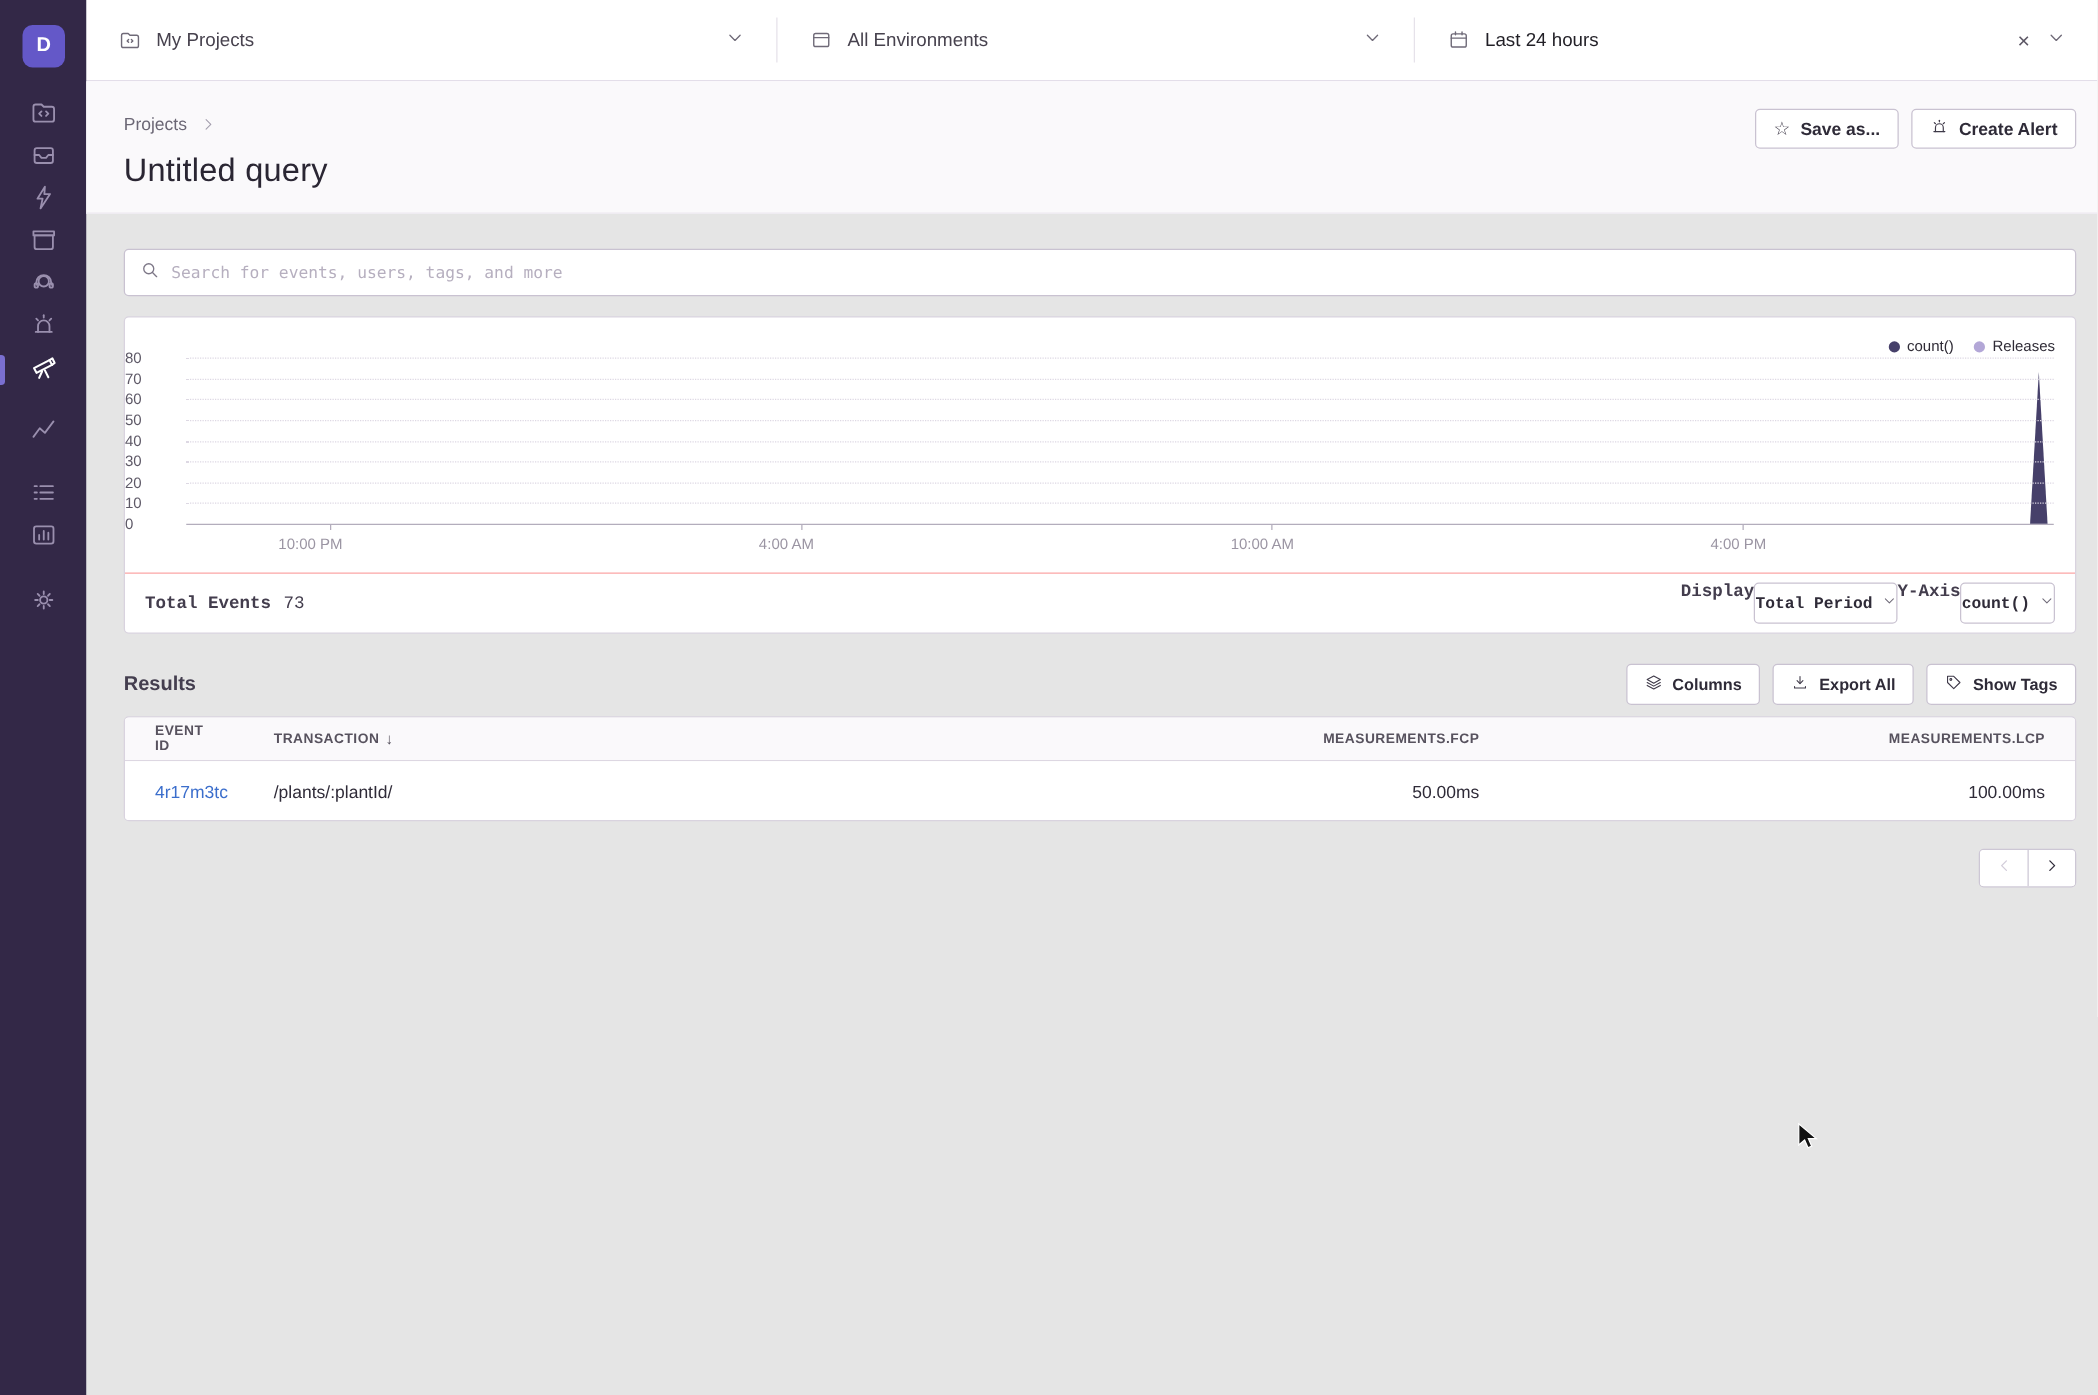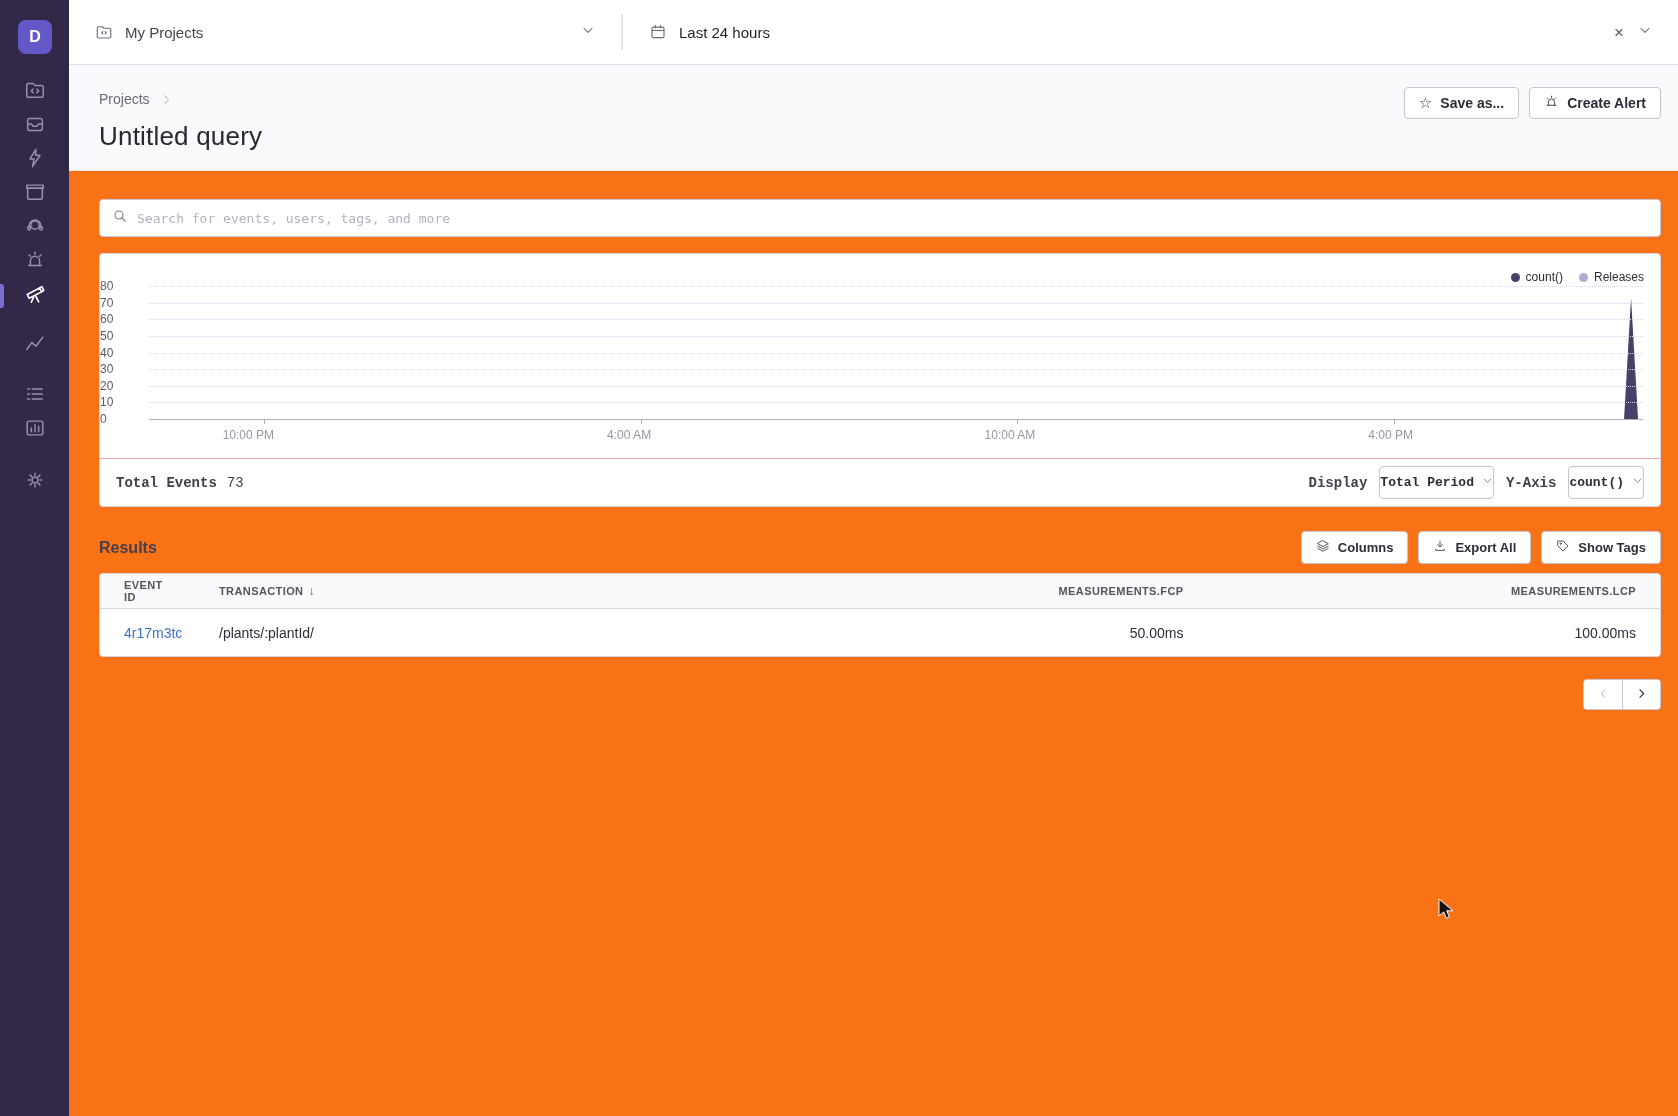--- a/index.html
+++ b/index.html
@@ -44,21 +44,21 @@
   .crumb-sep svg { stroke:#a39ead; fill:none; stroke-width:1.6; stroke-linecap:round; stroke-linejoin:round; }
   .page-title { font-size:26px; font-weight:500; color:#2a2633; letter-spacing:.2px; }
   .header-actions { position:absolute; top:22px; right:17px; display:flex; gap:10px; }
 
   .btn { display:inline-flex; align-items:center; gap:8px; background:#fff; border:1px solid #c9c2d1; border-radius:4px; height:32px; padding:0 14px; font-size:14px; font-weight:600; color:#2f2b38; cursor:pointer; font-family:inherit; }
   .btn svg { stroke:#3f3a49; fill:none; stroke-width:1.5; stroke-linecap:round; stroke-linejoin:round; }
   .btn .star-glyph { font-size:15px; font-weight:400; color:#3f3a49; }
   .btn-sm { height:33px; font-size:13px; }
 
   
-  .content { padding:28px 17px 0 30px; background:#f97316; flex:1; }
+  .content { padding:28px 17px 0 30px; background:#e5e5e5; flex:1; }
 
   .search-bar { display:flex; align-items:center; height:38px; border:1px solid #c9c2d1; border-radius:4px; background:#fff; padding:0 12px; }
   .search-bar svg { stroke:#7d7787; fill:none; stroke-width:1.6; stroke-linecap:round; flex:0 0 auto; }
   .search-bar input { border:none; outline:none; flex:1; margin-left:9px; font-family:"DejaVu Sans Mono",monospace; font-size:13px; color:#2f2b38; background:transparent; }
   .search-bar input::placeholder { color:#b6afbf; }
 
   
   .panel { border:1px solid #d9d3df; border-radius:4px; background:#fff; }
   .chart-panel { margin-top:16px; }
   .chart-area { position:relative; height:204px; }
@@ -70,21 +70,21 @@
   .x-tick { position:absolute; bottom:-5px; width:1px; height:4px; background:#b3adbc; }
   .y-axis { position:absolute; left:0; top:32px; width:40px; height:134px; }
   .y-label { position:absolute; right:0; width:40px; font-size:12px; color:#5d5866; line-height:14px; }
   .x-labels { position:absolute; left:32px; right:17px; top:174px; height:16px; }
   .x-label { position:absolute; transform:translateX(-50%); font-size:12px; color:#9b95a3; white-space:nowrap; }
   .spike-svg { position:absolute; left:0; top:0; width:100%; height:100%; overflow:visible; }
 
   .chart-footer { height:48px; border-top:1px solid #fca5a5; display:flex; align-items:center; padding:0 16px;font-family:Liberation Mono, monospace; }
   .tf-label { font-size:14px; font-weight:600; color:#433d4d; }
   .tf-value { font-size:14px; color:#433d4d; margin-left:10px; }
-  .cf-right { margin-left:auto; display:flex; align-items:center; gap:12px; }
+  .cf-right { margin-left:auto; display:flex; align-items:flex-start; }
   .dd-btn { display:inline-flex; align-items:center; gap:8px; background:#fff; border:1px solid #c9c2d1; border-radius:4px; height:33px; padding:0 0; font-size:13px; font-weight:600; color:#2f2b38; cursor:pointer; font-family:inherit; }
   .dd-btn svg { stroke:#6f6a78; fill:none; stroke-width:1.8; stroke-linecap:round; stroke-linejoin:round; }
 
   
   .results-row { margin-top:24px; display:flex; align-items:center; }
   .results-title { font-size:16px; font-weight:600; color:#443e4f; }
   .results-actions { margin-left:auto; display:flex; gap:10px; }
 
   .table-panel { margin-top:9px; overflow:hidden; }
   .tbl-header, .tbl-row { display:grid; grid-template-columns:95px 560px 1fr 1fr; align-items:center; }
@@ -203,20 +203,33 @@
               <path d="M13.5 11.5 15 13l-1.5 1.5"></path>
             </svg>
           </span>
         <span class="tb-label">My Projects</span>
         <span class="tb-spacer"></span>
         <span class="chev"><svg width="14" height="14" viewBox="0 0 24 24">
               <path d="M5 9l7 7 7-7"></path>
             </svg></span>
       </div>
       <div class="tb-divider"></div>
+      <div class="tb-section envs">
+        <span class="tb-icon">
+            <svg width="18" height="18" viewBox="0 0 24 24">
+              <rect x="4" y="5" width="16" height="14" rx="2"></rect>
+              <path d="M4 9.5h16"></path>
+            </svg>
+          </span>
+        <span class="tb-label">All Environments</span>
+        <span class="tb-spacer"></span>
+        <span class="chev"><svg width="14" height="14" viewBox="0 0 24 24">
+              <path d="M5 9l7 7 7-7"></path>
+            </svg></span>
+      </div>
       <div class="tb-divider"></div>
       <div class="tb-section dates">
         <span class="tb-icon">
             <svg width="18" height="18" viewBox="0 0 24 24">
               <rect x="4" y="5.5" width="16" height="14" rx="2"></rect>
               <path d="M4 10h16"></path>
               <path d="M8.5 3.5v3M15.5 3.5v3"></path>
             </svg>
           </span>
         <span class="tb-label strong">Last 24 hours</span>

